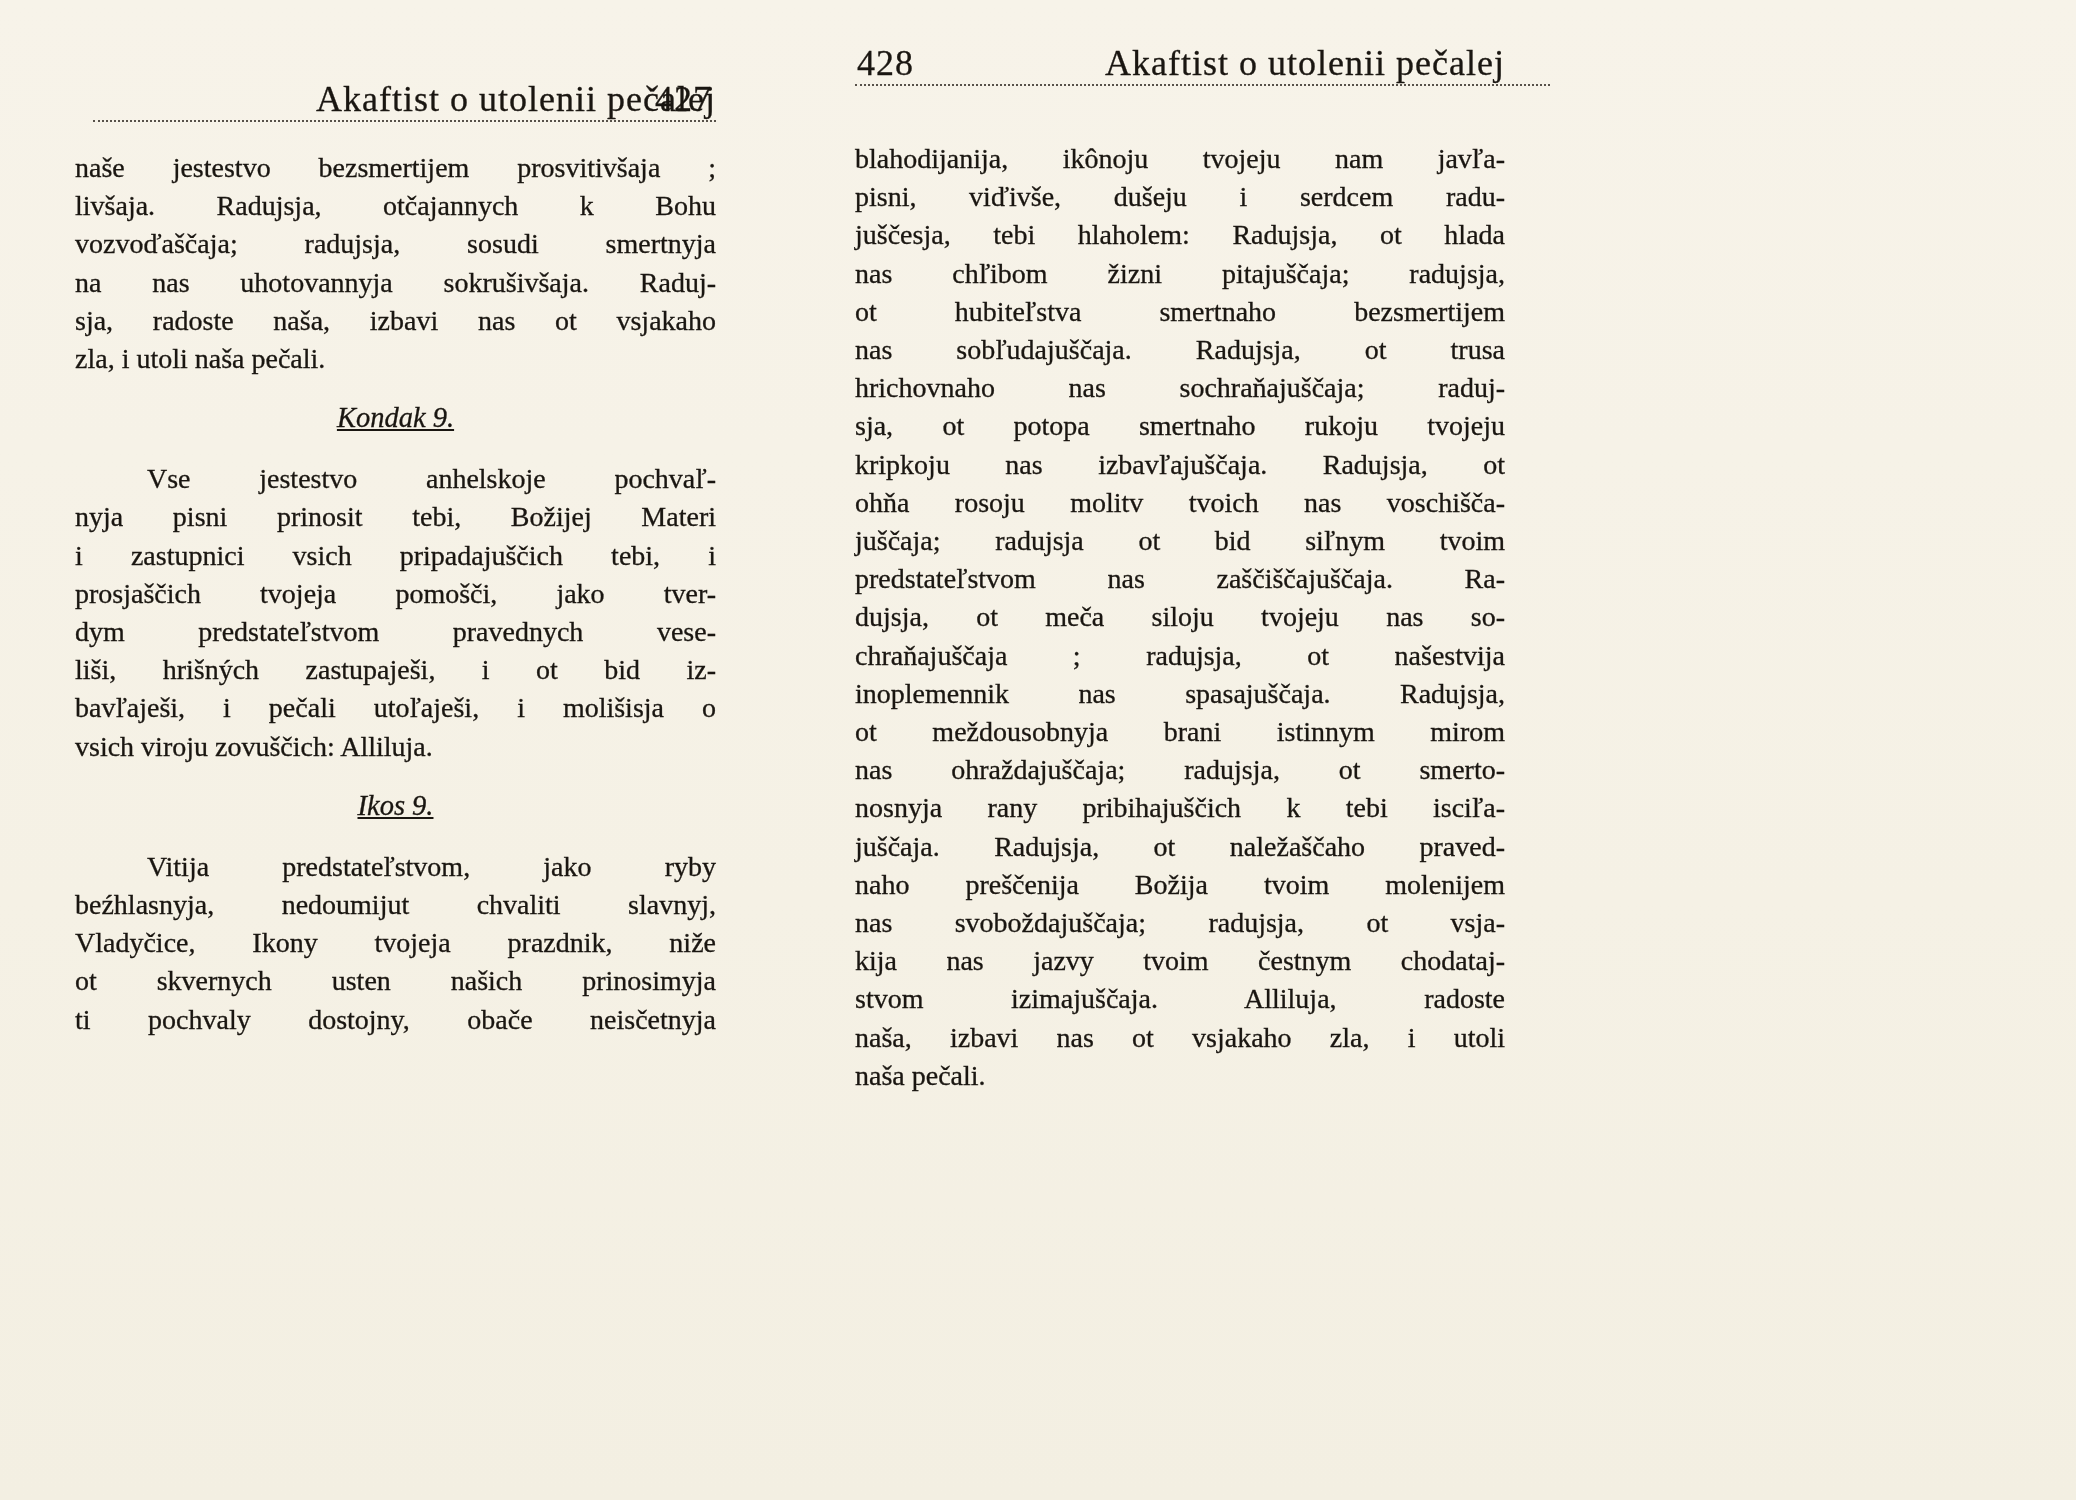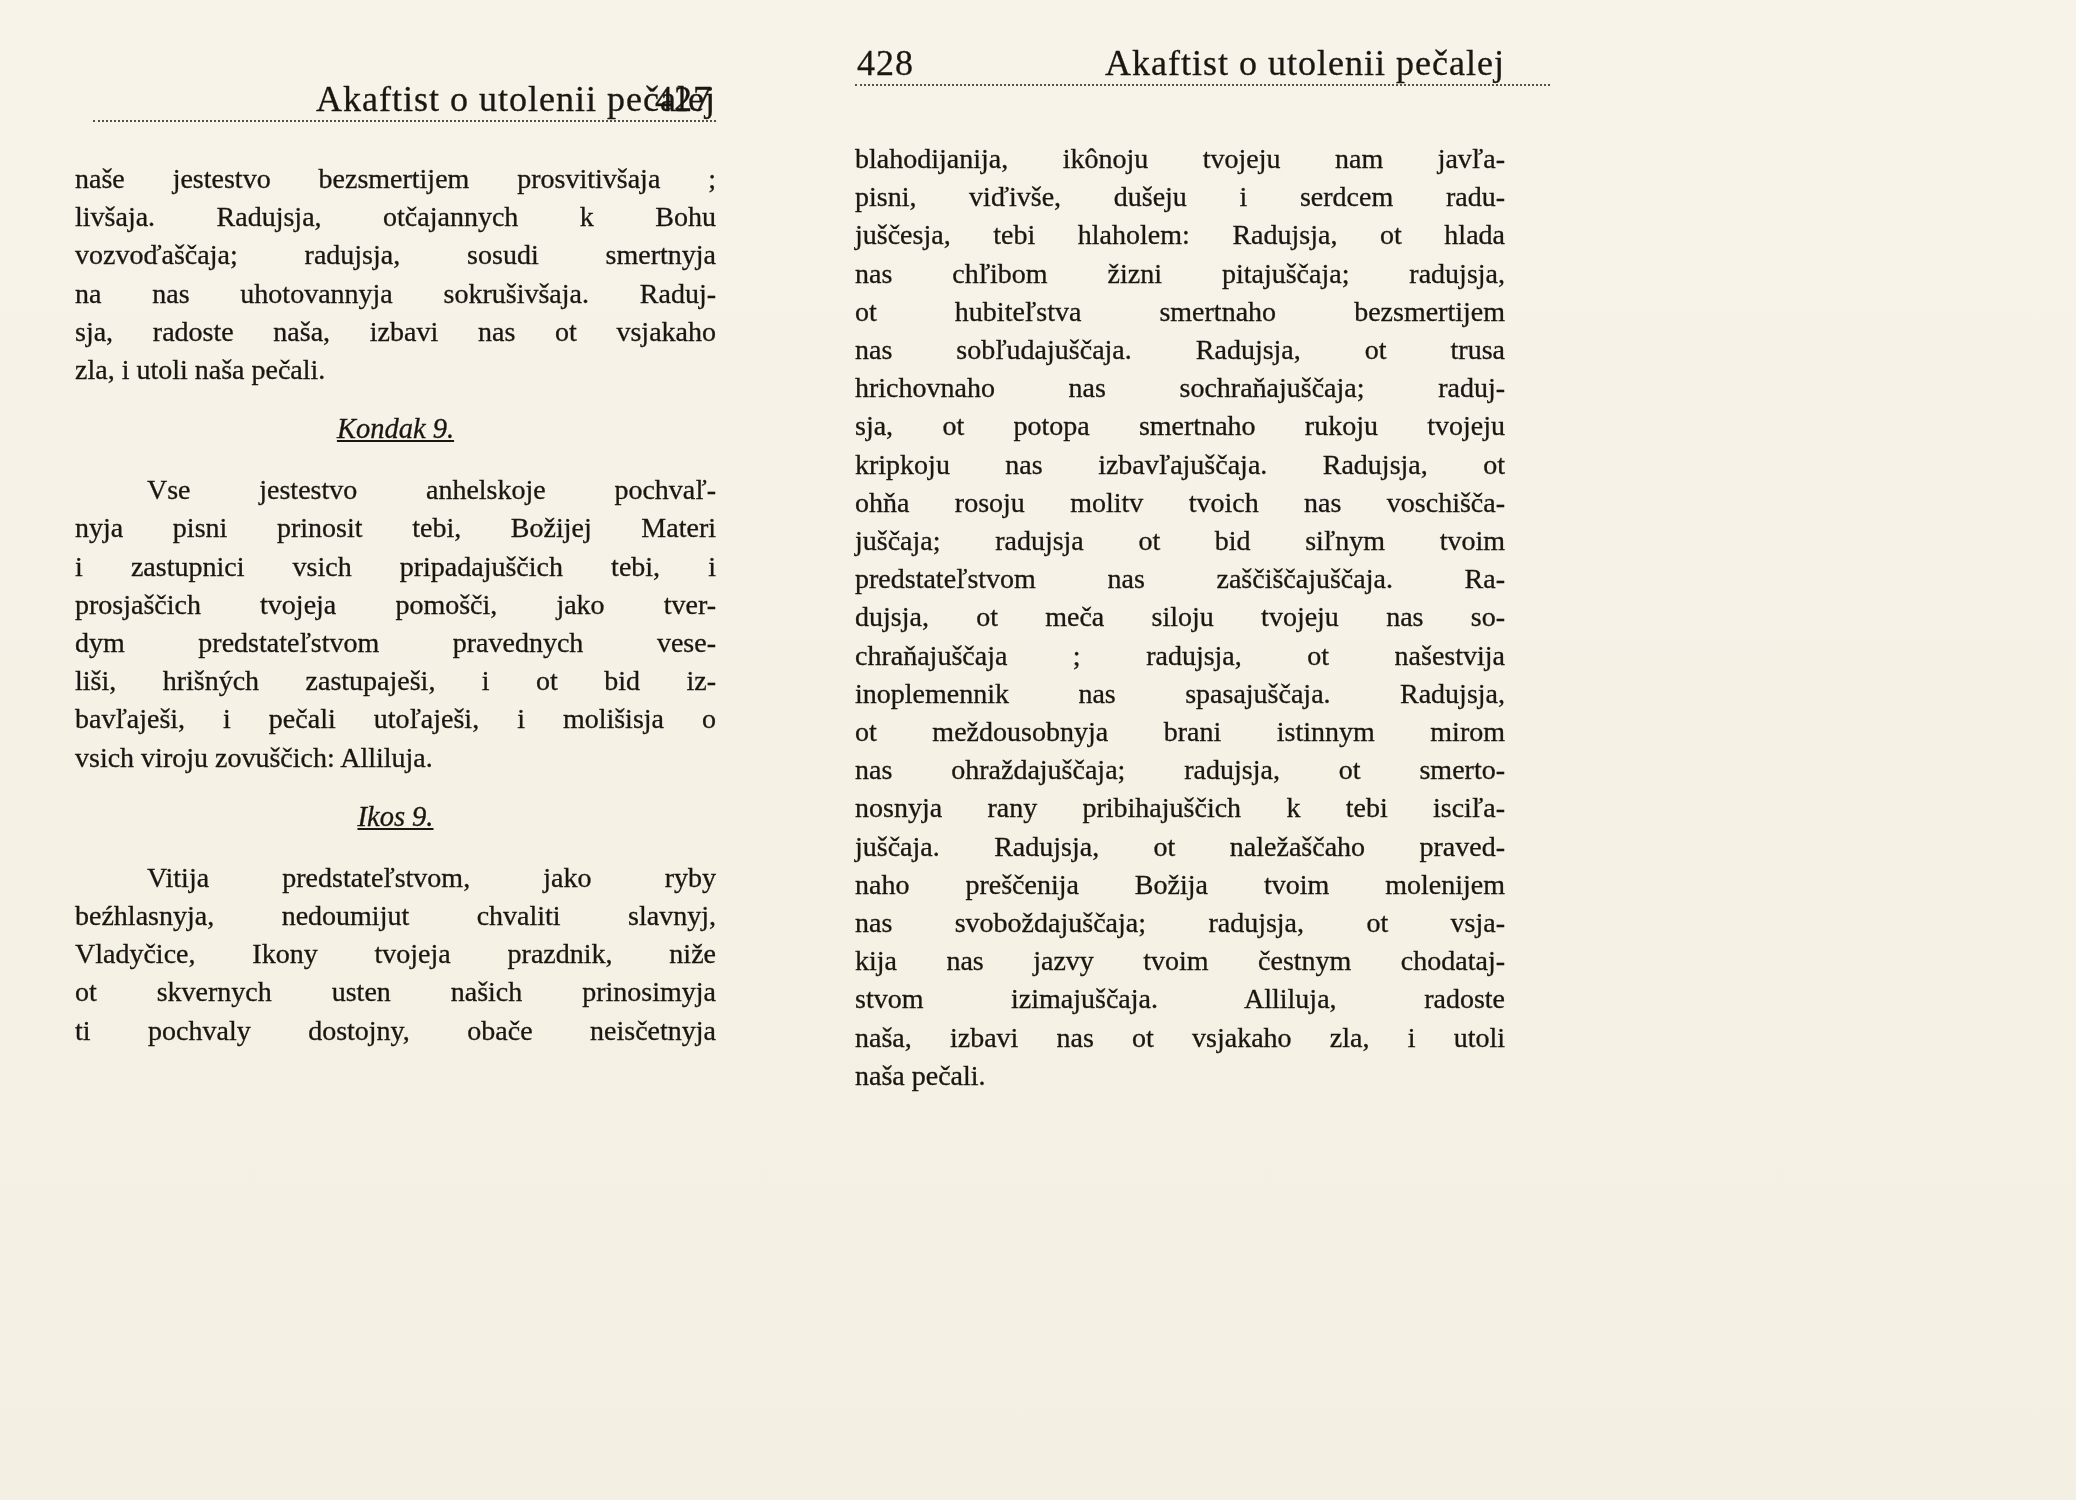--- a/index.html
+++ b/index.html
@@ -20,21 +20,21 @@
   .running-header .title { position:absolute; top:0; left:0; text-align:right; }
   .page-left  .running-header .title { width:641px; }
   .page-right .running-header .title { width:650px; }
   .page-left  .running-header .pagenum { position:absolute; right:4px; top:0; }
   .page-right .running-header .pagenum { position:absolute; left:2px;  top:0; }
 
   .header-rule { border-bottom:2px dotted #57514a; height:8px; }
   .page-left  .header-rule { margin-left:18px; width:623px; }
   .page-right .header-rule { width:695px; }
 
-  .body-text { margin-top:38px; }
+  .body-text { margin-top:27px; }
   .page-right .body-text { margin-top:54px; width:650px; }
 
   .paragraph { }
   .line {
     font-size:28px;
     line-height:38.2px;
     text-align:justify;
     text-align-last:justify;
   }
   .line.flush  { text-align-last:left; }

